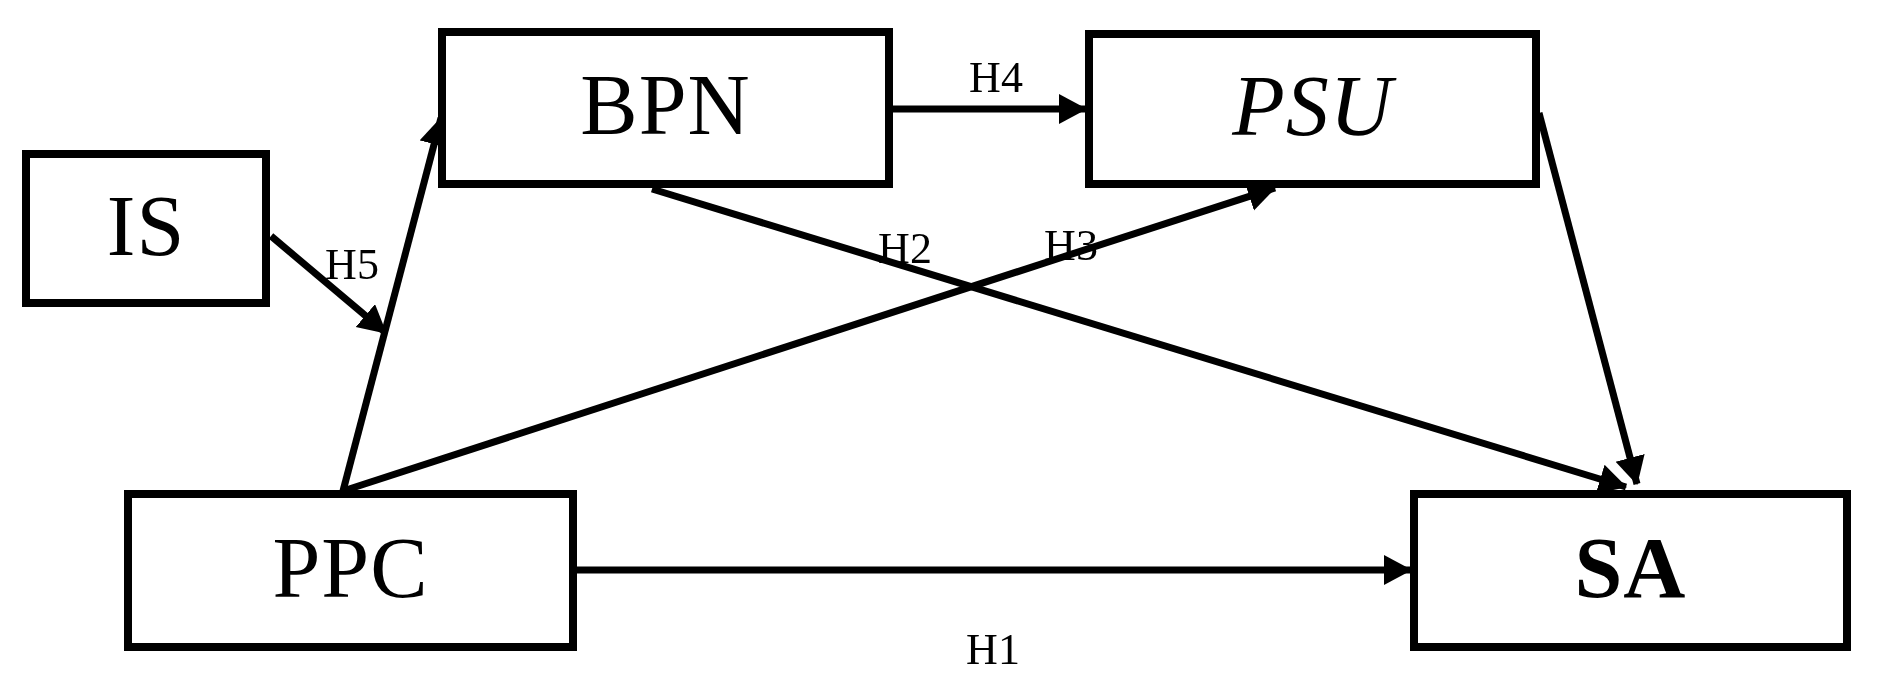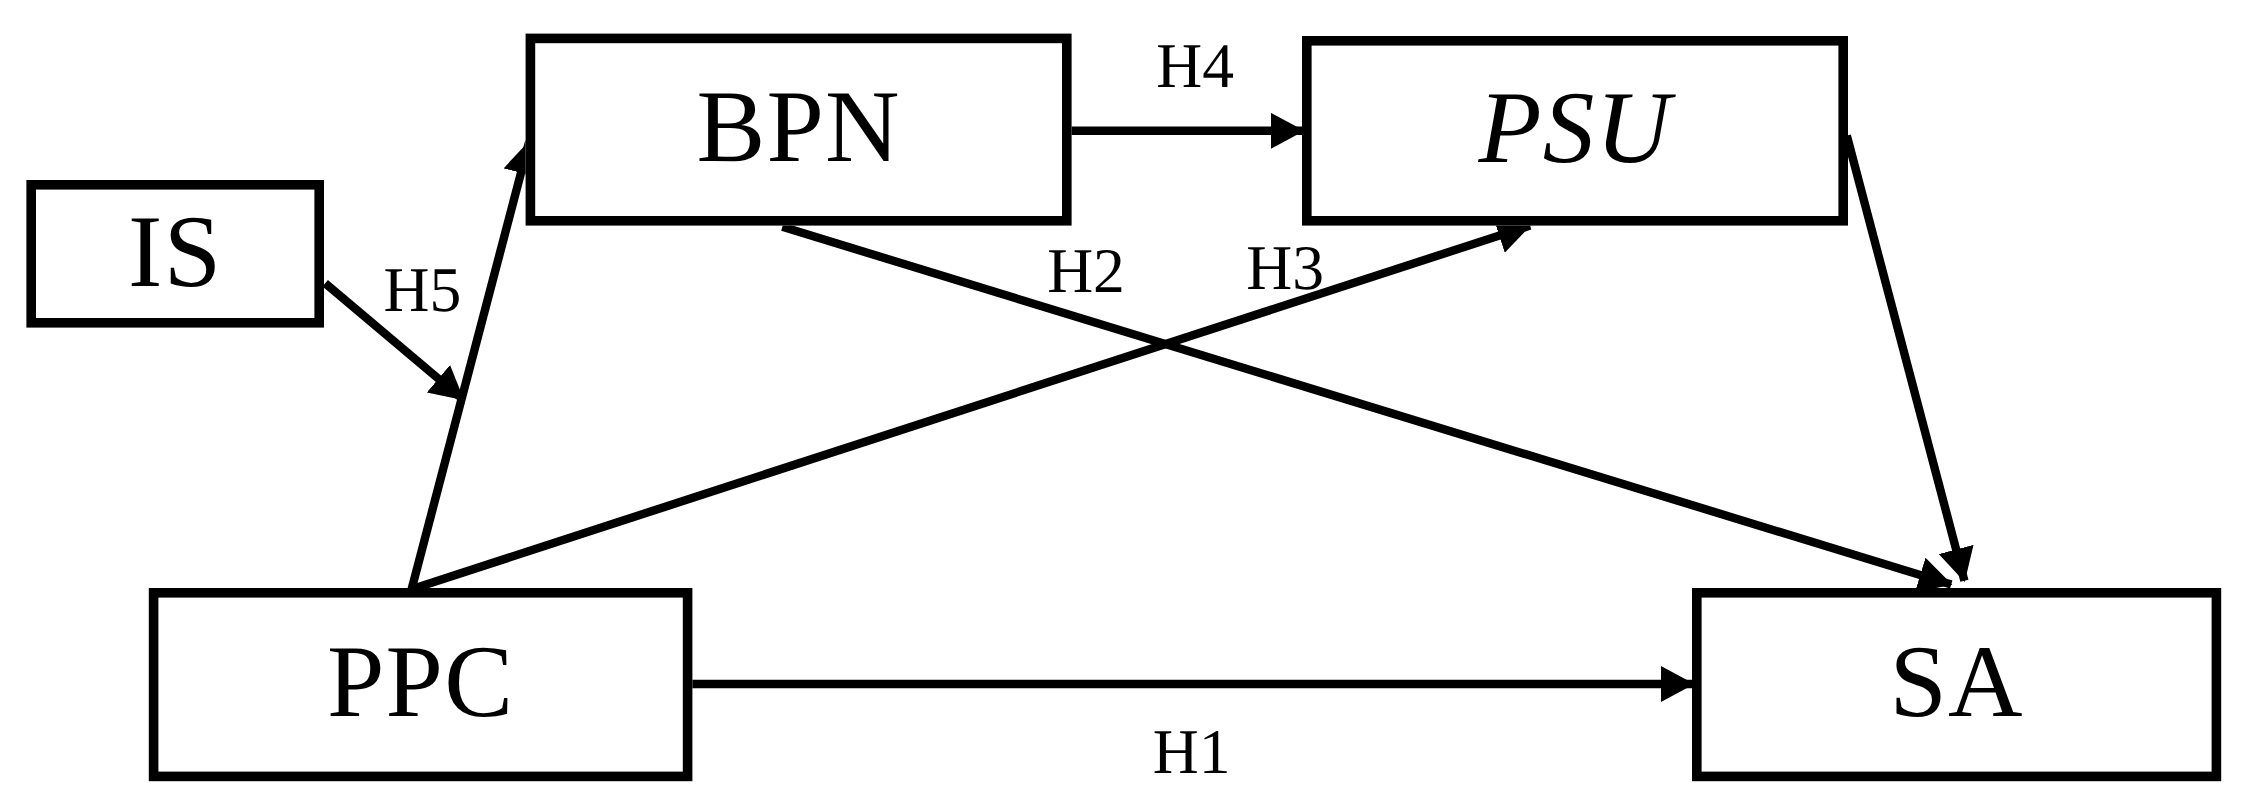--- a/index.html
+++ b/index.html
@@ -31,32 +31,33 @@
     align-items: center;
     justify-content: center;
   }
   .node-label {
     font-size: 86px;
     line-height: 1;
     color: #000000;
     letter-spacing: 1px;
     padding-bottom: 6px;
   }
-  .node-is  { left: 22px;   top: 150px; width: 248px; height: 123px; }
+  .node-is  { left: 22px;   top: 150px; width: 248px; height: 157px; }
   .node-bpn { left: 438px;  top: 28px;  width: 455px; height: 160px; }
   .node-psu { left: 1085px; top: 30px;  width: 455px; height: 158px; font-style: italic; }
   .node-ppc { left: 113px;  top: 490px; width: 453px; height: 161px; margin-left: 11px; }
-  .node-sa  { left: 1410px; top: 490px; width: 441px; height: 161px; }
+  .node-sa  { left: 1410px; top: 490px; width: 441px; height: 161px; font-weight: bold; }
   .edge-label {
     position: absolute;
     transform: translate(-50%, -50%);
-    font-size: 53px;
+    font-size: 44px;
     line-height: 1;
     color: #000000;
     white-space: nowrap;
+    margin-top: 22px;
   }
   .label-h1 { left: 993px;  top: 628px; }
   .label-h2 { left: 905px;  top: 227px; }
   .label-h3 { left: 1071px; top: 224px; text-align: center; }
   .label-h4 { left: 996px;  top: 56px;  }
   .label-h5 { left: 352px;  top: 243px; }
 </style>
 </head>
 <body>
 

